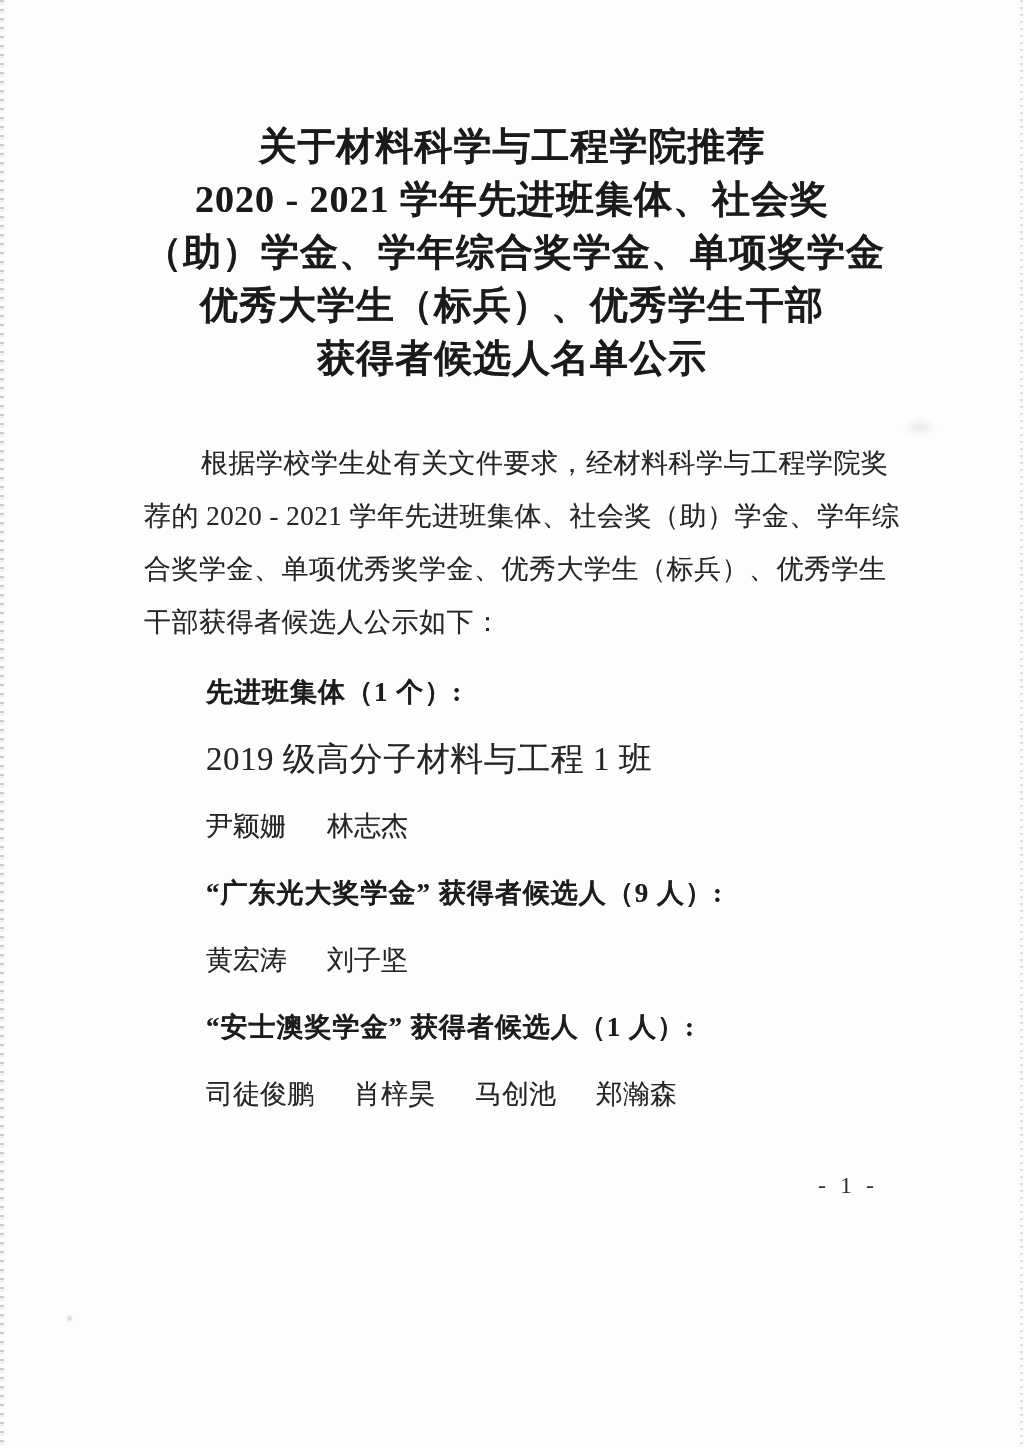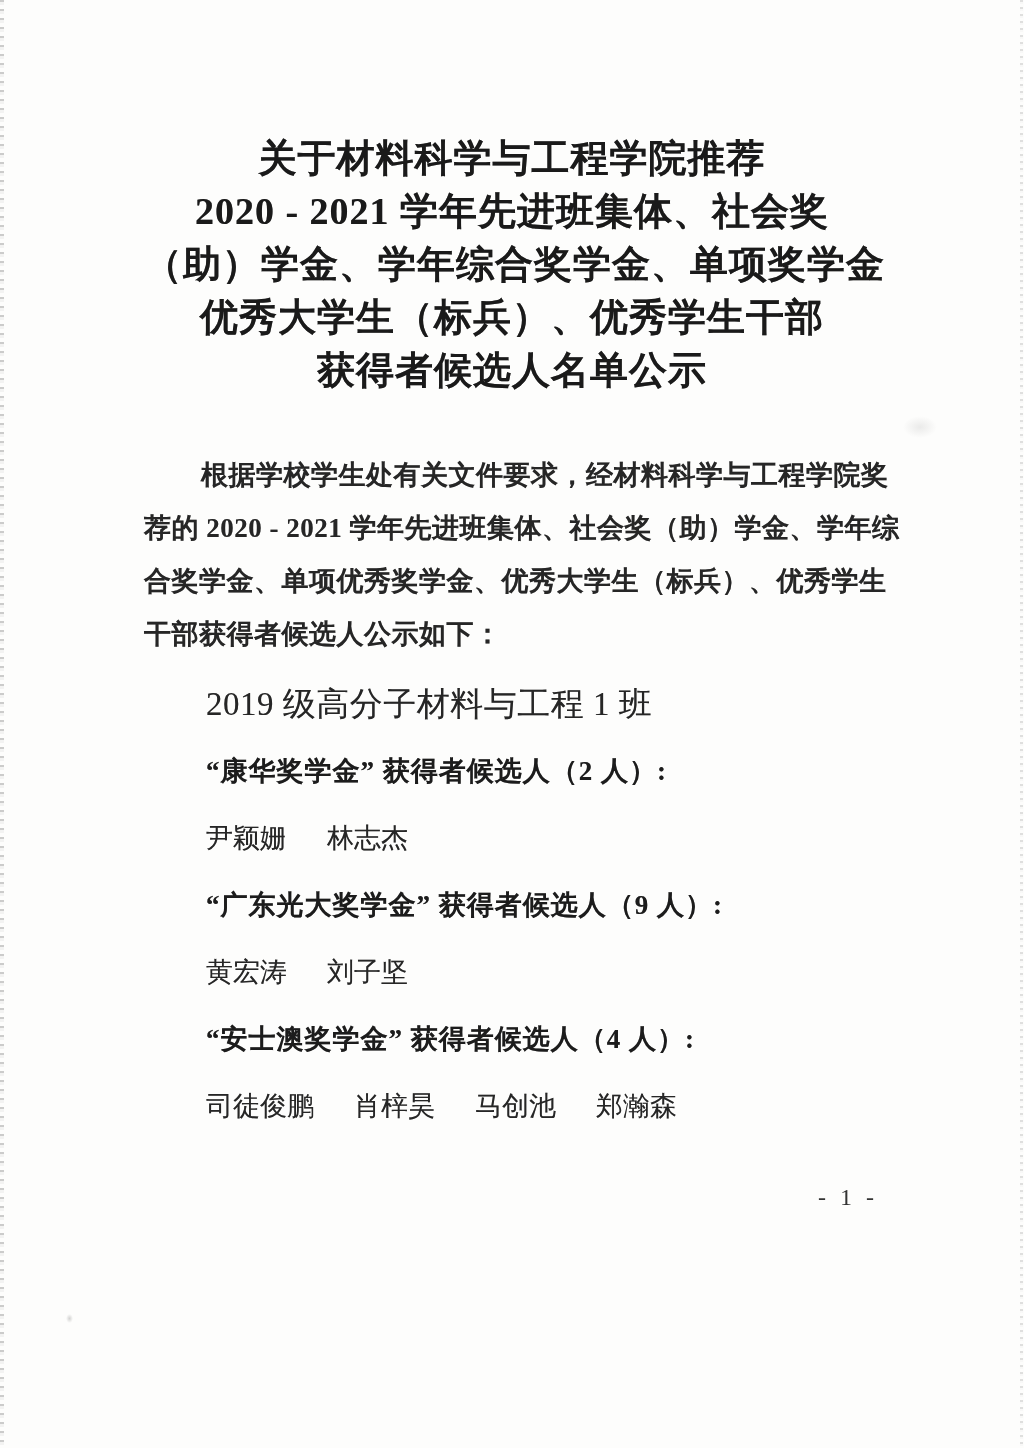--- a/index.html
+++ b/index.html
@@ -31,37 +31,36 @@
     position:absolute; left:903px; top:416px; width:34px; height:22px;
     background:radial-gradient(ellipse at center, rgba(120,120,120,.14), rgba(120,120,120,0) 70%);
     pointer-events:none;
   }
   .speck {
     position:absolute; left:66px; top:1314px; width:7px; height:9px;
     background:radial-gradient(ellipse at center, rgba(60,60,60,.22), rgba(60,60,60,0) 70%);
     pointer-events:none;
   }
 
-  .doc { position:absolute; left:144px; top:12px; width:736px; }
+  .doc { position:absolute; left:144px; top:0; width:736px; }
 
   .title { margin-top:120px; }
   .title-line {
     font-size:38px; line-height:53px; font-weight:700;
     text-align:center; letter-spacing:1px; color:#1a1a1a;
     text-shadow:0 0 .6px rgba(20,20,20,.55);
     white-space:nowrap;
   }
 
   .intro { margin-top:52px; }
   .para-line {
     font-size:27px; line-height:53px; letter-spacing:.5px;
     text-align:justify; text-align-last:justify;
     text-shadow:0 0 .4px rgba(40,40,40,.4);
     white-space:nowrap;
-    font-weight:bold;
   }
   .para-line.first { text-indent:57px; }
   .para-line.last { text-align-last:left; }
 
   .sections { margin-top:10px; }
   .sec-heading {
     font-size:27px; line-height:67px; font-weight:700;
     padding-left:62px; letter-spacing:1px; color:#1c1c1c;
     text-shadow:0 0 .6px rgba(20,20,20,.5);
     white-space:nowrap;
@@ -105,35 +104,35 @@
 
     <div class="intro">
       <div class="para-line first">根据学校学生处有关文件要求，经材料科学与工程学院奖</div>
       <div class="para-line">荐的 2020 - 2021 学年先进班集体、社会奖（助）学金、学年综</div>
       <div class="para-line">合奖学金、单项优秀奖学金、优秀大学生（标兵）、优秀学生</div>
       <div class="para-line last">干部获得者候选人公示如下：</div>
     </div>
 
     <div class="sections">
 
+      <div class="sec-heading">先进班集体（1 个）:</div>
       <div class="sec-item">2019 级高分子材料与工程 1 班</div>
 
-      <div class="sec-heading">“康华奖学金” 获得者候选人（2 人）:</div>
       <div class="names">
         <span class="name">尹颖姗</span>
         <span class="name">林志杰</span>
       </div>
 
       <div class="sec-heading">“广东光大奖学金” 获得者候选人（9 人）:</div>
       <div class="names">
         <span class="name">黄宏涛</span>
         <span class="name">刘子坚</span>
       </div>
 
-      <div class="sec-heading">“安士澳奖学金” 获得者候选人（4 人）:</div>
+      <div class="sec-heading">“安士澳奖学金” 获得者候选人（1 人）:</div>
       <div class="names">
         <span class="name">司徒俊鹏</span>
         <span class="name">肖梓昊</span>
         <span class="name">马创池</span>
         <span class="name">郑瀚森</span>
       </div>
 
     </div>
 
     <div class="page-number">- 1 -</div>

